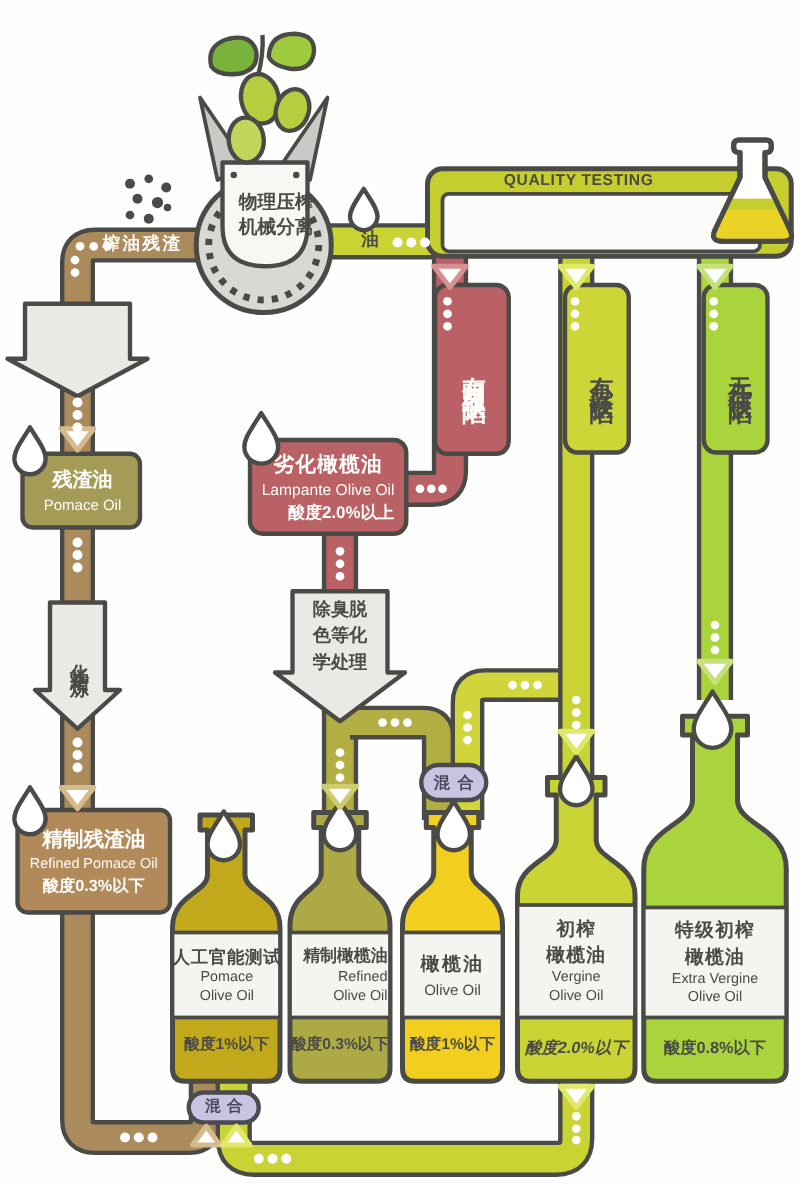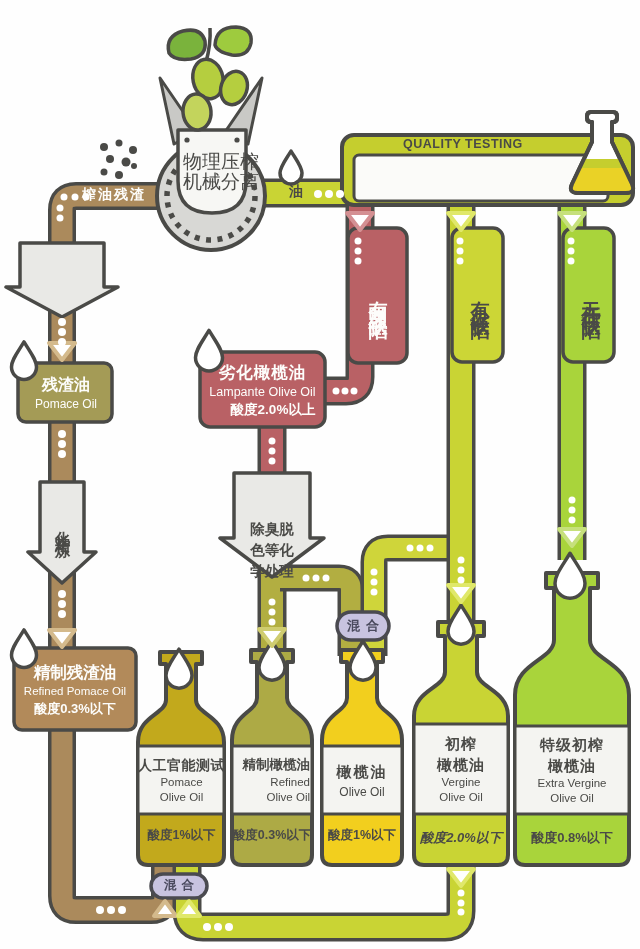--- a/index.html
+++ b/index.html
@@ -6,21 +6,21 @@
   #stage{position:relative;width:640px;height:949px;background:#fefefe;overflow:hidden;
          font-family:"Liberation Sans","DejaVu Sans",sans-serif;color:#4a4a47;}
   #art{position:absolute;left:0;top:0;z-index:1;}
   .txt{position:absolute;z-index:2;display:flex;flex-direction:column;align-items:center;justify-content:center;
        text-align:center;line-height:1.25;pointer-events:none;}
   .vtxt{position:absolute;z-index:2;writing-mode:vertical-rl;text-orientation:upright;
         display:flex;align-items:center;justify-content:center;pointer-events:none;}
   .b{font-weight:bold;}
   .white{color:#fdfdfb;}
   .dark{color:#4a4a47;}
-  .cjk-md{font-size:19px;font-weight:normal;line-height:20px;padding-left:20px;}
+  .cjk-md{font-size:15px;font-weight:bold;line-height:20px;padding-left:20px;}
   .en-sm{font-size:11.5px;line-height:15.5px;}
   .nowrap{white-space:nowrap;}
 </style>
 </head>
 <body>
 
 <div id="stage">
 
 <svg id="art" width="640" height="949" viewBox="0 0 640 949">
 
@@ -248,21 +248,21 @@
   <span class="white nowrap" style="font-size:11.5px;line-height:15px;">Refined Pomace Oil</span>
   <span class="white nowrap" style="font-size:13px;font-weight:bold;line-height:19px;">酸度0.3%以下</span>
 </div>
 
 <div class="txt" style="left:202px;top:357px;width:121px;height:65px;">
   <span class="white nowrap" style="font-size:16.5px;font-weight:bold;line-height:23px;letter-spacing:1px;">劣化橄榄油</span>
   <span class="white nowrap" style="font-size:12.5px;line-height:16px;">Lampante Olive Oil</span>
   <span class="white nowrap" style="font-size:13.5px;font-weight:bold;line-height:19px;margin-left:21px;">酸度2.0%以上</span>
 </div>
 
-<div class="txt" style="left:234px;top:477px;width:76px;height:64px;margin-top:41px;">
+<div class="txt" style="left:234px;top:477px;width:76px;height:64px;">
   <span class="dark nowrap" style="font-size:14.5px;font-weight:bold;line-height:21px;">除臭脱</span>
   <span class="dark nowrap" style="font-size:14.5px;font-weight:bold;line-height:21px;text-align:right;">色等化</span>
   <span class="dark nowrap" style="font-size:14.5px;font-weight:bold;line-height:21px;">学处理</span>
 </div>
 
 <div class="txt" style="left:337px;top:613px;width:52px;height:26px;">
   <span class="nowrap" style="font-size:13px;font-weight:bold;letter-spacing:6px;margin-left:6px;color:#4a4a5e;">混合</span>
 </div>
 <div class="txt" style="left:151px;top:874px;width:56px;height:23px;">
   <span class="nowrap" style="font-size:12.5px;font-weight:bold;letter-spacing:5px;margin-left:5px;color:#4a4a5e;">混合</span>

